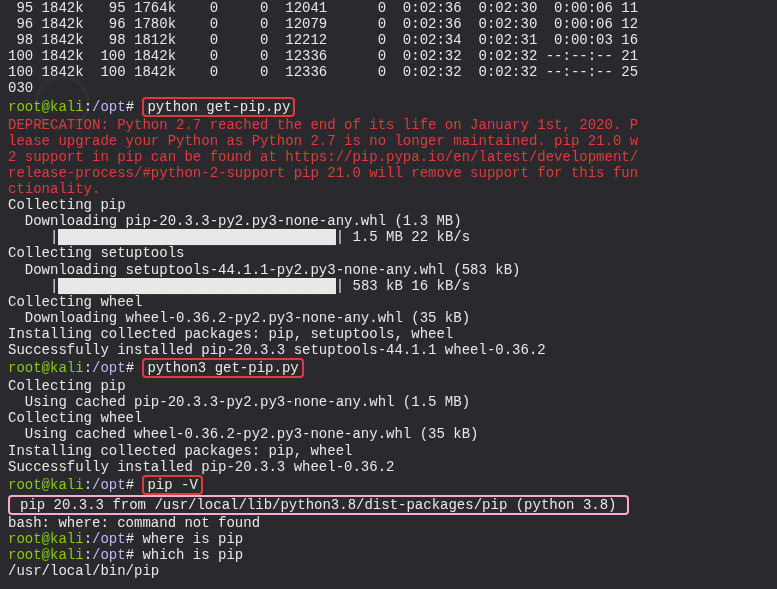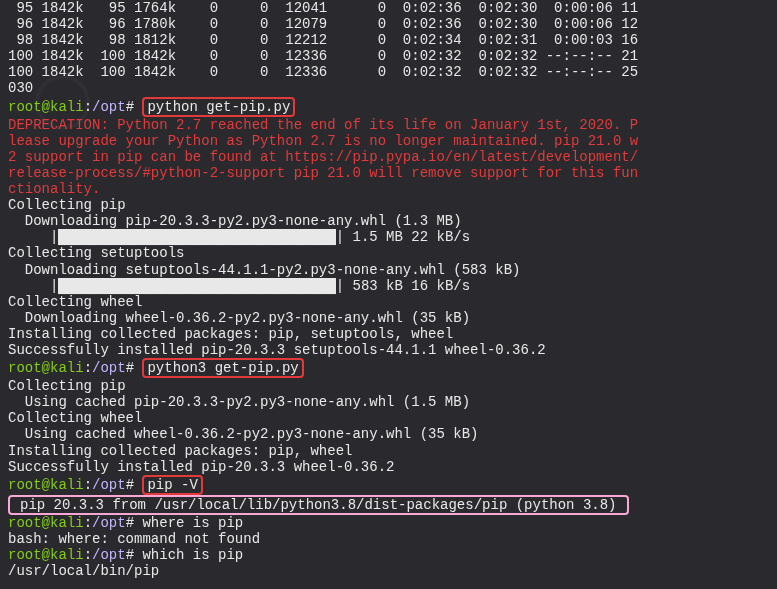--- a/index.html
+++ b/index.html
@@ -85,19 +85,19 @@
   <div class="line">Collecting pip</div>
   <div class="line">  Using cached pip-20.3.3-py2.py3-none-any.whl (1.5 MB)</div>
   <div class="line">Collecting wheel</div>
   <div class="line">  Using cached wheel-0.36.2-py2.py3-none-any.whl (35 kB)</div>
   <div class="line">Installing collected packages: pip, wheel</div>
   <div class="line">Successfully installed pip-20.3.3 wheel-0.36.2</div>
 
   <div class="line"><span class="prompt-hostname">root@kali</span><span class="prompt-text">:</span><span class="prompt-path">/opt</span><span class="prompt-text">#</span> <span class="highlight-box">pip -V</span></div>
   <div class="line"><span class="pip-version-line">pip 20.3.3 from /usr/local/lib/python3.8/dist-packages/pip (python 3.8)</span></div>
 
+  <div class="line">bash: where: command not found</div>
   <div class="line"><span class="prompt-hostname">root@kali</span><span class="prompt-text">:</span><span class="prompt-path">/opt</span><span class="prompt-text">#</span> <span>where is pip</span></div>
-  <div class="line">bash: where: command not found</div>
 
   <div class="line"><span class="prompt-hostname">root@kali</span><span class="prompt-text">:</span><span class="prompt-path">/opt</span><span class="prompt-text">#</span> <span>which is pip</span></div>
   <div class="line">/usr/local/bin/pip</div>
 
 </div>
 
 </body></html>

